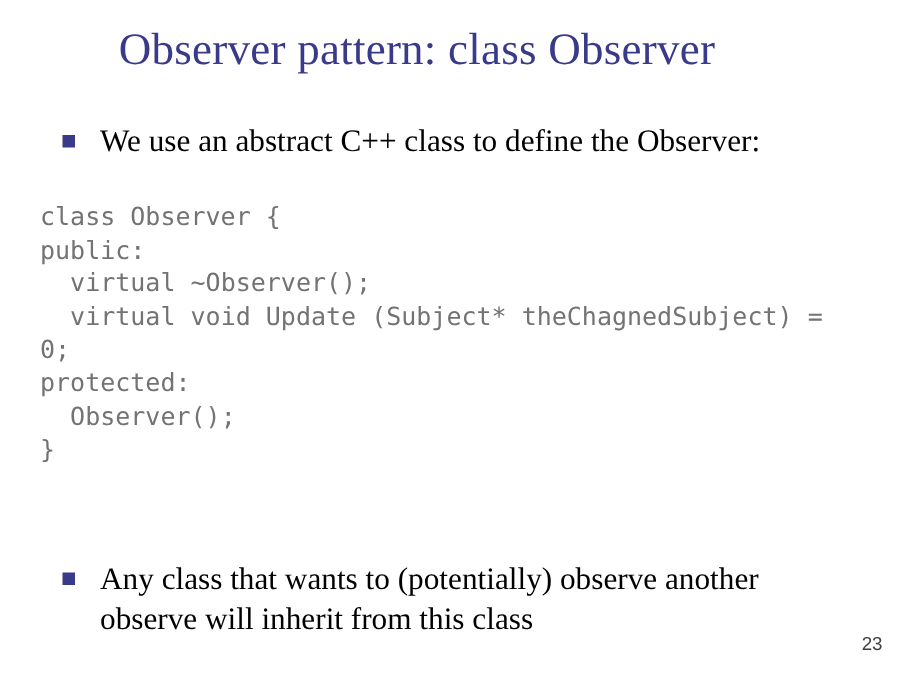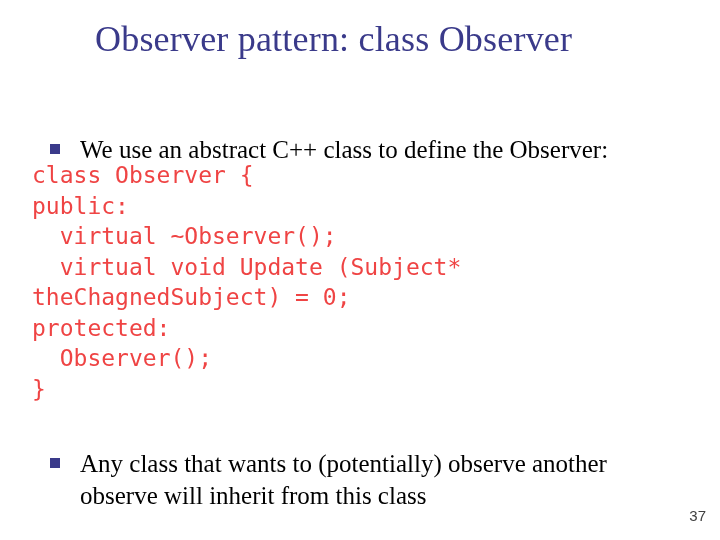--- a/index.html
+++ b/index.html
@@ -28,45 +28,45 @@
     color: #3a3a8a;
     letter-spacing: 0.2px;
   }
   .bullet-row {
     position: absolute;
     left: 50px;
     right: 40px;
     display: flex;
     align-items: flex-start;
   }
-  .bullet-row.b1 { top: 98px; margin-top: 36px; }
+  .bullet-row.b1 { top: 98px; }
   .bullet-row.b2 { top: 448px; }
   .bullet-square {
     width: 10px;
     height: 10px;
     background: #3a3a8a;
     flex: 0 0 auto;
     margin-top: 10px;
     margin-right: 20px;
   }
   .bullet-text {
     font-size: 25px;
     line-height: 1.28;
     color: #000000;
   }
   .code-block {
     position: absolute;
     top: 160px;
     left: 32px;
     right: 30px;
     font-family: Consolas, "Lucida Console", Menlo, monospace;
-    font-size: 23px;
+    font-size: 20px;
     line-height: 1.33;
     white-space: pre-wrap;
-    color: #ef4444;
+    color: #737373;
   }
   .page-num {
     position: absolute;
     right: 14px;
     bottom: 16px;
     font-family: Arial, Helvetica, sans-serif;
     font-size: 15px;
     color: #404040;
   }
 </style>
@@ -88,15 +88,15 @@
   virtual void Update (Subject* theChagnedSubject) = 0;
 protected:
   Observer();
 }</div>
 
   <div class="bullet-row b2">
     <div class="bullet-square"></div>
     <div class="bullet-text">Any class that wants to (potentially) observe another observe will inherit from this class</div>
   </div>
 
-  <div class="page-num">37</div>
+  <div class="page-num">23</div>
 
 </div>
 
 </body></html>

